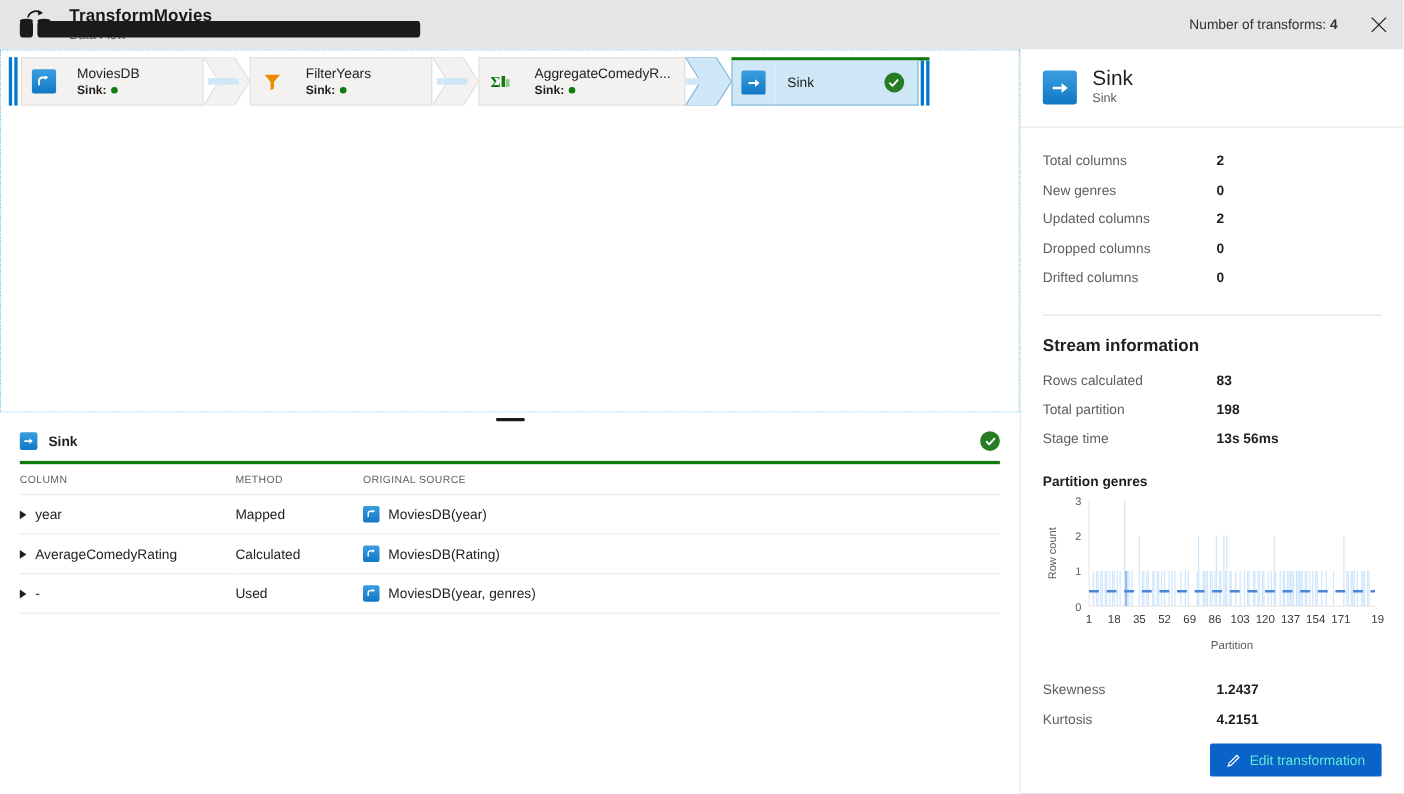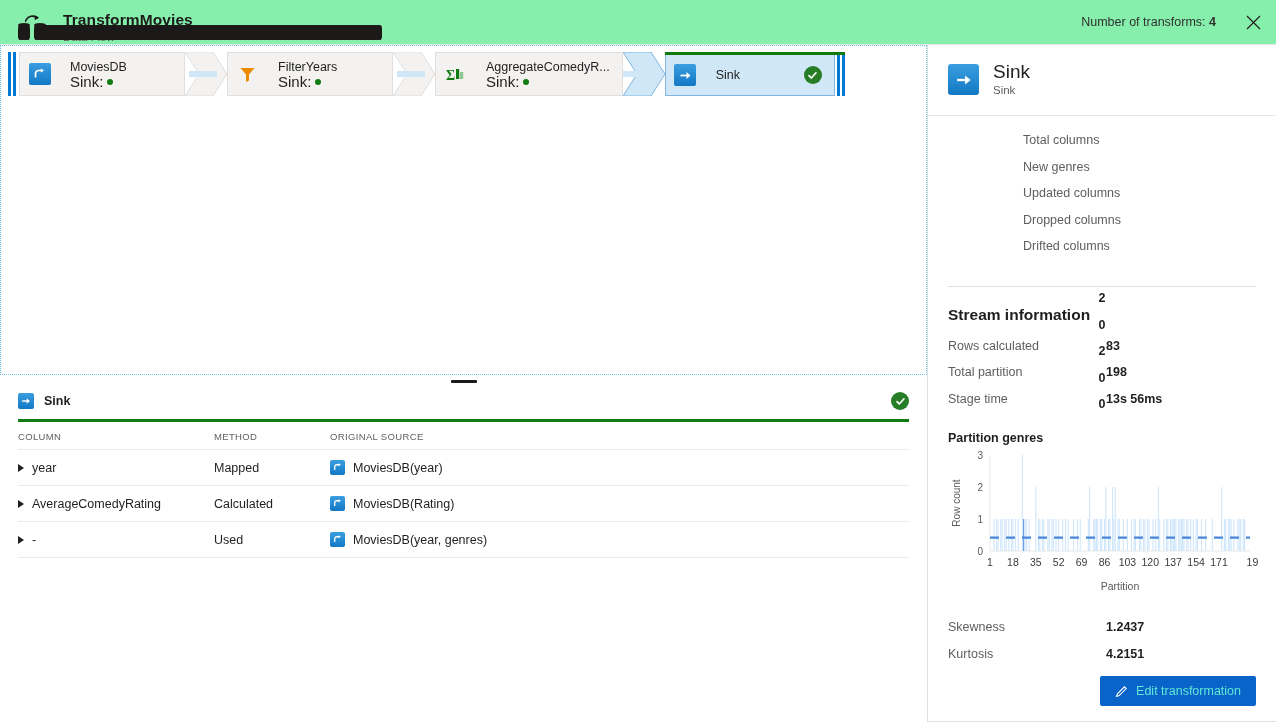--- a/index.html
+++ b/index.html
@@ -10,23 +10,23 @@
     background: #ffffff;
     color: #201f1e;
     overflow: hidden;
   }
   .app { position: relative; width: 1276px; height: 722px; display: flex; flex-direction: column; }
 
   
   .topbar {
     height: 45px; min-height: 45px;
     border-bottom: 1px solid #e6e6e6;
-    display: flex; align-items: flex-end;
+    display: flex; align-items: center;
     padding: 0 0 0 18px;
-    background: #86efac;
+    background: #e5e5e5;
   }
   .brand { display: flex; align-items: center; gap: 11px; }
   .dataflow-icon { width: 34px; height: 30px; position: relative; flex: 0 0 auto; }
   .dataflow-icon .cyl {
     position: absolute; bottom: 3px; width: 12px; height: 15px;
     background: #1b1a19; border-radius: 2px/4px;
   }
   .dataflow-icon .cyl::before {
     content: ""; position: absolute; top: -2px; left: 0; width: 12px; height: 4px;
     background: #1b1a19; border-radius: 50%;
@@ -74,21 +74,21 @@
     width: 40px; display: flex; align-items: center; justify-content: center;
     background: #f3f2f1; border: 1px solid #e1dfdd; border-right: none;
   }
   .node-body {
     min-width: 126px; padding: 4px 12px 4px 11px;
     background: #f3f2f1; border: 1px solid #e1dfdd; border-left: none;
     display: flex; flex-direction: column; justify-content: center;
   }
   .node-name { font-size: 12.5px; color: #201f1e; line-height: 16px; white-space: nowrap;
                max-width: 128px; overflow: hidden; text-overflow: ellipsis; }
-  .node-meta { font-size: 15px; color: #201f1e; line-height: 14px; display: flex; align-items: center; gap: 4px; font-weight: 400; }
+  .node-meta { font-size: 11px; color: #201f1e; line-height: 14px; display: flex; align-items: center; gap: 4px; font-weight: 700; }
   .dot { width: 6px; height: 6px; border-radius: 50%; background: #107c10; display: inline-block; }
 
   
   .chev {
     width: 42px; position: relative; display: flex; align-items: center;
   }
   .chev svg { display: block; }
 
   
   .node.selected .node-icon,
@@ -161,21 +161,21 @@
     display:flex; align-items:center; justify-content:center; flex:0 0 auto;
   }
   .rp-title { font-size: 19px; font-weight: 400; color: #201f1e; line-height: 22px; }
   .rp-sub { font-size: 11.5px; color: #605e5c; line-height: 15px; }
   .rp-scroll { flex: 1; overflow: hidden; padding: 0 20px; }
 
   .kv { display: flex; align-items: center; font-size: 12.5px; }
   .kv .k { color: #605e5c; width: 158px; flex: 0 0 158px; }
   .kv .v { color: #201f1e; font-weight: 700; }
   .kv-list-1 { padding-top: 17px; }
-  .kv-list-1 .kv { height: 26.5px; flex-direction: column; }
+  .kv-list-1 .kv { height: 26.5px; }
   .hr { height: 1px; background: #e1dfdd; margin: 20px 0 0 0; }
   .sec-title { font-size: 15.5px; font-weight: 600; color: #201f1e; margin: 19px 0 9px 0; }
   .kv-list-2 .kv { height: 26.5px; }
   .chart-title { font-size: 12.5px; font-weight: 700; color: #201f1e; margin: 19px 0 2px 0; }
 
   
   .chart-area { position: relative; width: 310px; height: 150px; margin-left: 0; }
   .chart-area svg { display: block; }
 
   .kv-list-3 { margin-top: 16px; }

